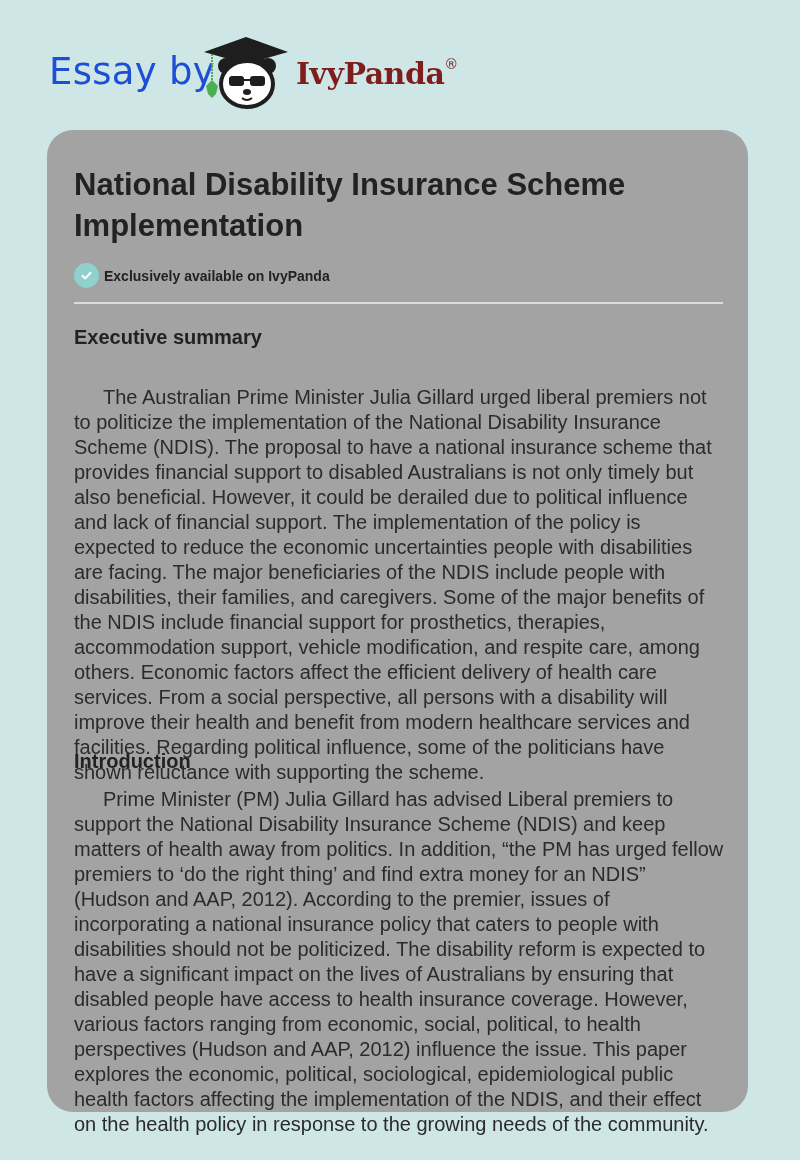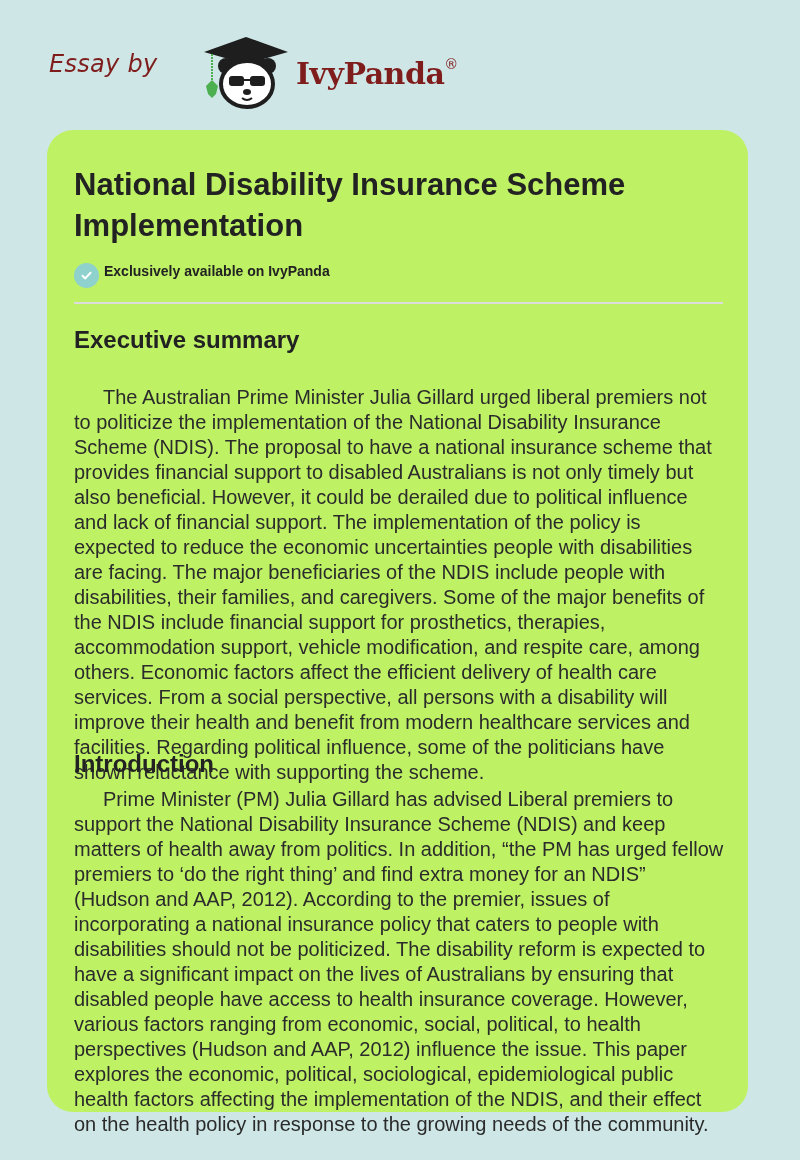--- a/index.html
+++ b/index.html
@@ -13,24 +13,23 @@
   }
   .header {
     position: absolute;
     left: 0; top: 0;
     width: 800px; height: 130px;
   }
   .essay-by {
     position: absolute;
     left: 49px; top: 50px;
     font-family: "DejaVu Sans", sans-serif;
-    font-size: 24px;
-    color: #7f1d1d;
+    font-size: 37px;
+    color: #1d4ed8;
     letter-spacing: 0.3px;
-    font-style: italic;
   }
   .logo-mark {
     position: absolute;
     left: 200px; top: 34px;
     width: 90px; height: 76px;
   }
   .brand-name {
     position: absolute;
     left: 296px; top: 56px;
     font-family: "DejaVu Serif", serif;
@@ -43,37 +42,38 @@
     font-size: 14px;
     font-family: "DejaVu Sans", sans-serif;
     font-weight: normal;
     position: relative;
     top: -4px;
   }
   .card {
     position: absolute;
     left: 47px; top: 130px;
     width: 701px; height: 982px;
-    background: #bef264;
+    background: #a3a3a3;
     border-radius: 26px;
   }
   .title {
     position: absolute;
     left: 27px; top: 34px;
     width: 650px;
     font-family: "Liberation Sans", sans-serif;
     font-weight: bold;
     font-size: 31px;
     line-height: 41px;
     color: #222222;
   }
   .badge-row {
     position: absolute;
     left: 27px; top: 133px;
     display: flex;
+    align-items: center;
   }
   .check-circle {
     width: 25px; height: 25px;
     border-radius: 50%;
     background: #8ed1cd;
     display: flex;
     align-items: center;
     justify-content: center;
     margin-right: 5px;
   }
@@ -84,21 +84,21 @@
   }
   .divider {
     position: absolute;
     left: 27px; top: 172px;
     width: 649px; height: 2px;
     background: #dcdcdc;
   }
   .section-heading {
     position: absolute;
     left: 27px;
-    font-size: 24px;
+    font-size: 20px;
     font-weight: bold;
     color: #222222;
   }
   .para {
     position: absolute;
     left: 27px;
     width: 652px;
     font-size: 20px;
     line-height: 25px;
     color: #2b2b2b;

